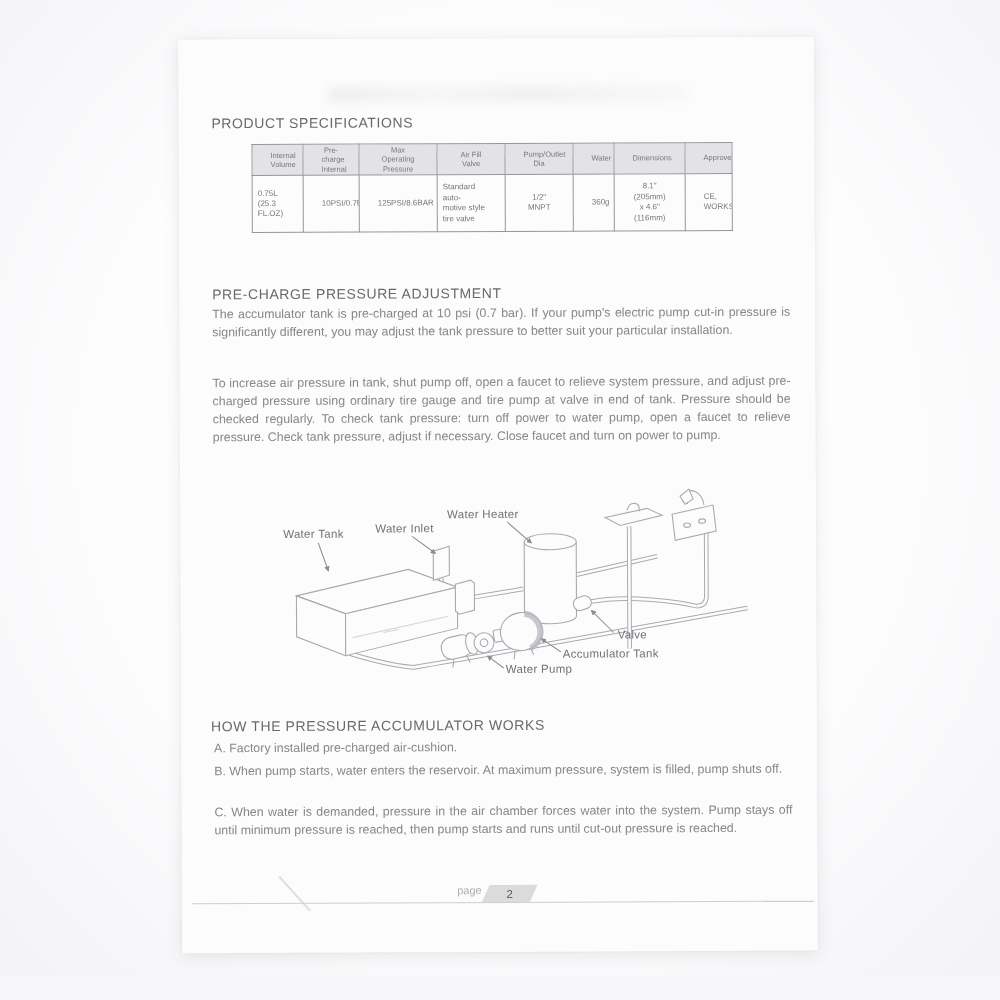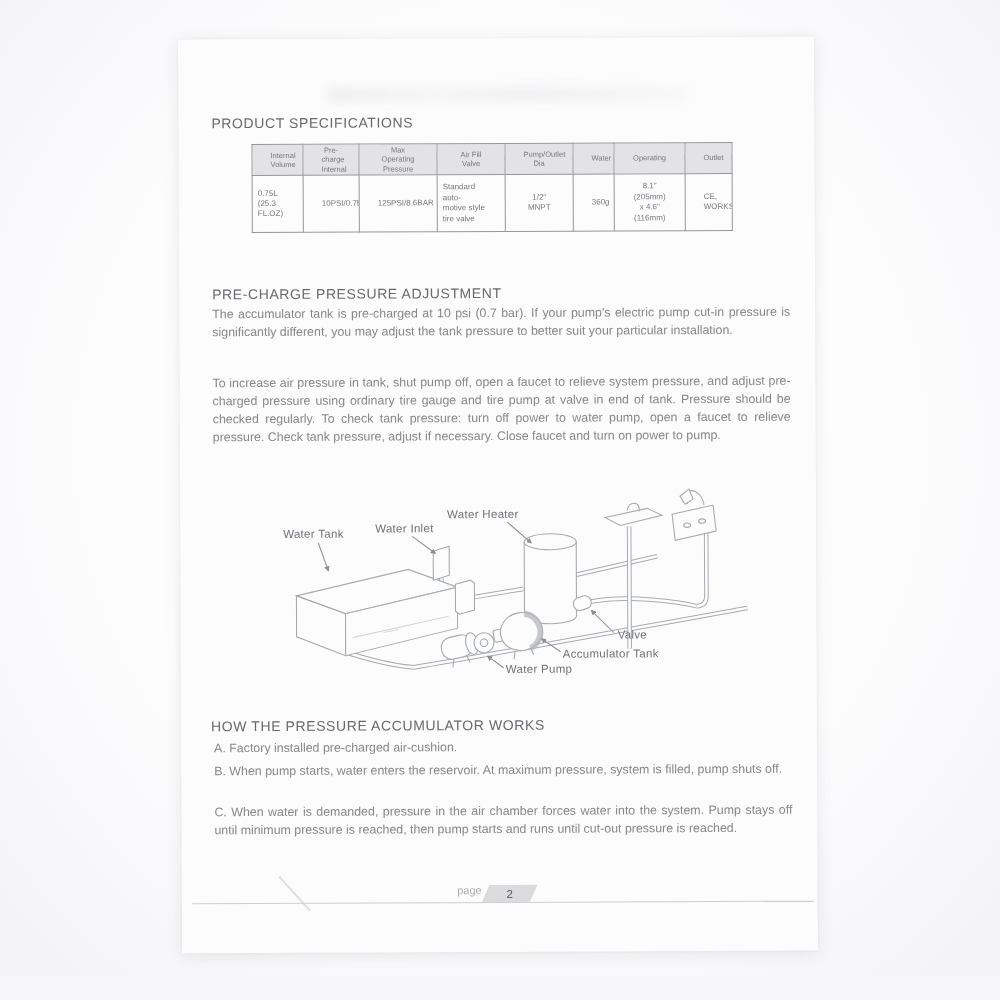--- a/index.html
+++ b/index.html
@@ -70,22 +70,22 @@
           <tr>
         <th>Internal
 Volume</th>
         <th>Pre-charge
 Internal</th>
         <th>Max Operating
 Pressure</th>
         <th>Air Fill Valve</th>
         <th>Pump/Outlet Dia</th>
         <th>Water</th>
-        <th>Operating</th>
-        <th>Outlet</th>
+        <th>Dimensions</th>
+        <th>Approve</th>
       </tr>
       <tr>
         <td class="al">0.75L
 (25.3
 FL.OZ)</td>
         <td>10PSI/0.7BAR</td>
         <td>125PSI/8.6BAR</td>
         <td class="al">Standard auto-
 motive style
 tire valve</td>

